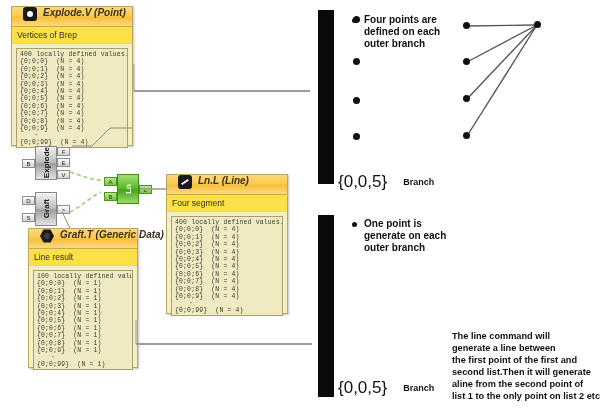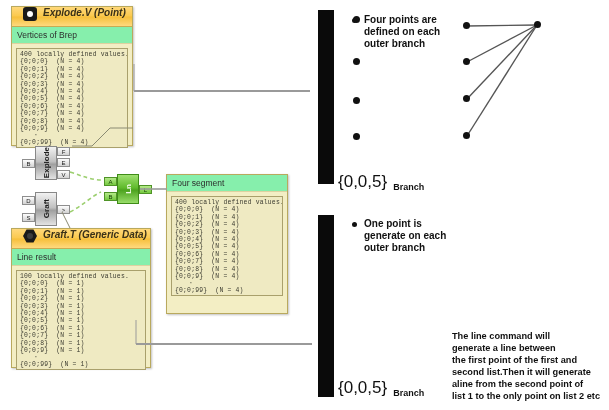--- a/index.html
+++ b/index.html
@@ -66,21 +66,21 @@
     font-style: italic;
     font-weight: bold;
     font-size: 10px;
     color: #3a3118;
     white-space: nowrap;
   }
   .gh-subtitle {
     font-size: 8.5px;
     color: #2d2d2d;
     padding: 3px 0 3px 5px;
-    background: #86efac;
+    background: #fde047;
     border-bottom: 1px solid #ded2a0;
   }
   .gh-body {
     margin: 4px;
     border: 1px solid #a9a06c;
     background: #efeac2;
     box-sizing: border-box;
     overflow: hidden;
     padding: 2px 3px;
   }
@@ -178,32 +178,32 @@
   .bullet-text {
     font-size: 10px;
     line-height: 12px;
     color: #111;
     font-weight: bold;
     white-space: pre-line;
   }
   .branch-label {
     position: absolute;
     display: flex;
-    align-items: flex-end;
+    align-items: center;
   }
   .branch-code {
     font-size: 17px;
     color: #111;
     letter-spacing: 0px;
   }
   .branch-word {
     font-size: 9px;
     font-weight: bold;
     color: #111;
-    margin-left: 6px;
+    margin-left: 16px;
   }
   .para {
     position: absolute;
     font-size: 9.2px;
     line-height: 12px;
     font-weight: bold;
     color: #111;
     white-space: pre-line;
   }
 
@@ -241,39 +241,43 @@
     <div class="gh-line">{0;0;6}  (N = 4)</div>
     <div class="gh-line">{0;0;7}  (N = 4)</div>
     <div class="gh-line">{0;0;8}  (N = 4)</div>
     <div class="gh-line">{0;0;9}  (N = 4)</div>
     <div class="gh-ellipsis">·</div>
     <div class="gh-line">{0;0;99}  (N = 4)</div>
   </div>
 </div>
 
 <div class="gh-panel" style="left:166px; top:174px; width:122px; height:140px;">
+  <div class="gh-header">
+    <span class="gh-icon line-ico"></span>
+    <span class="gh-title">Ln.L (Line)</span>
+  </div>
   <div class="gh-subtitle">Four segment</div>
   <div class="gh-body" style="height:100px;">
     <div class="gh-line">400 locally defined values.</div>
     <div class="gh-line">{0;0;0}  (N = 4)</div>
     <div class="gh-line">{0;0;1}  (N = 4)</div>
     <div class="gh-line">{0;0;2}  (N = 4)</div>
     <div class="gh-line">{0;0;3}  (N = 4)</div>
     <div class="gh-line">{0;0;4}  (N = 4)</div>
     <div class="gh-line">{0;0;5}  (N = 4)</div>
     <div class="gh-line">{0;0;6}  (N = 4)</div>
     <div class="gh-line">{0;0;7}  (N = 4)</div>
     <div class="gh-line">{0;0;8}  (N = 4)</div>
     <div class="gh-line">{0;0;9}  (N = 4)</div>
     <div class="gh-ellipsis">·</div>
     <div class="gh-line">{0;0;99}  (N = 4)</div>
   </div>
 </div>
 
-<div class="gh-panel" style="left:11px; top:228px; width:140px; height:140px;">
+<div class="gh-panel" style="left:28px; top:228px; width:110px; height:140px;">
   <div class="gh-header">
     <span class="gh-icon hex"></span>
     <span class="gh-title">Graft.T (Generic Data)</span>
   </div>
   <div class="gh-subtitle">Line result</div>
   <div class="gh-body" style="height:100px;">
     <div class="gh-line">100 locally defined values.</div>
     <div class="gh-line">{0;0;0}  (N = 1)</div>
     <div class="gh-line">{0;0;1}  (N = 1)</div>
     <div class="gh-line">{0;0;2}  (N = 1)</div>

